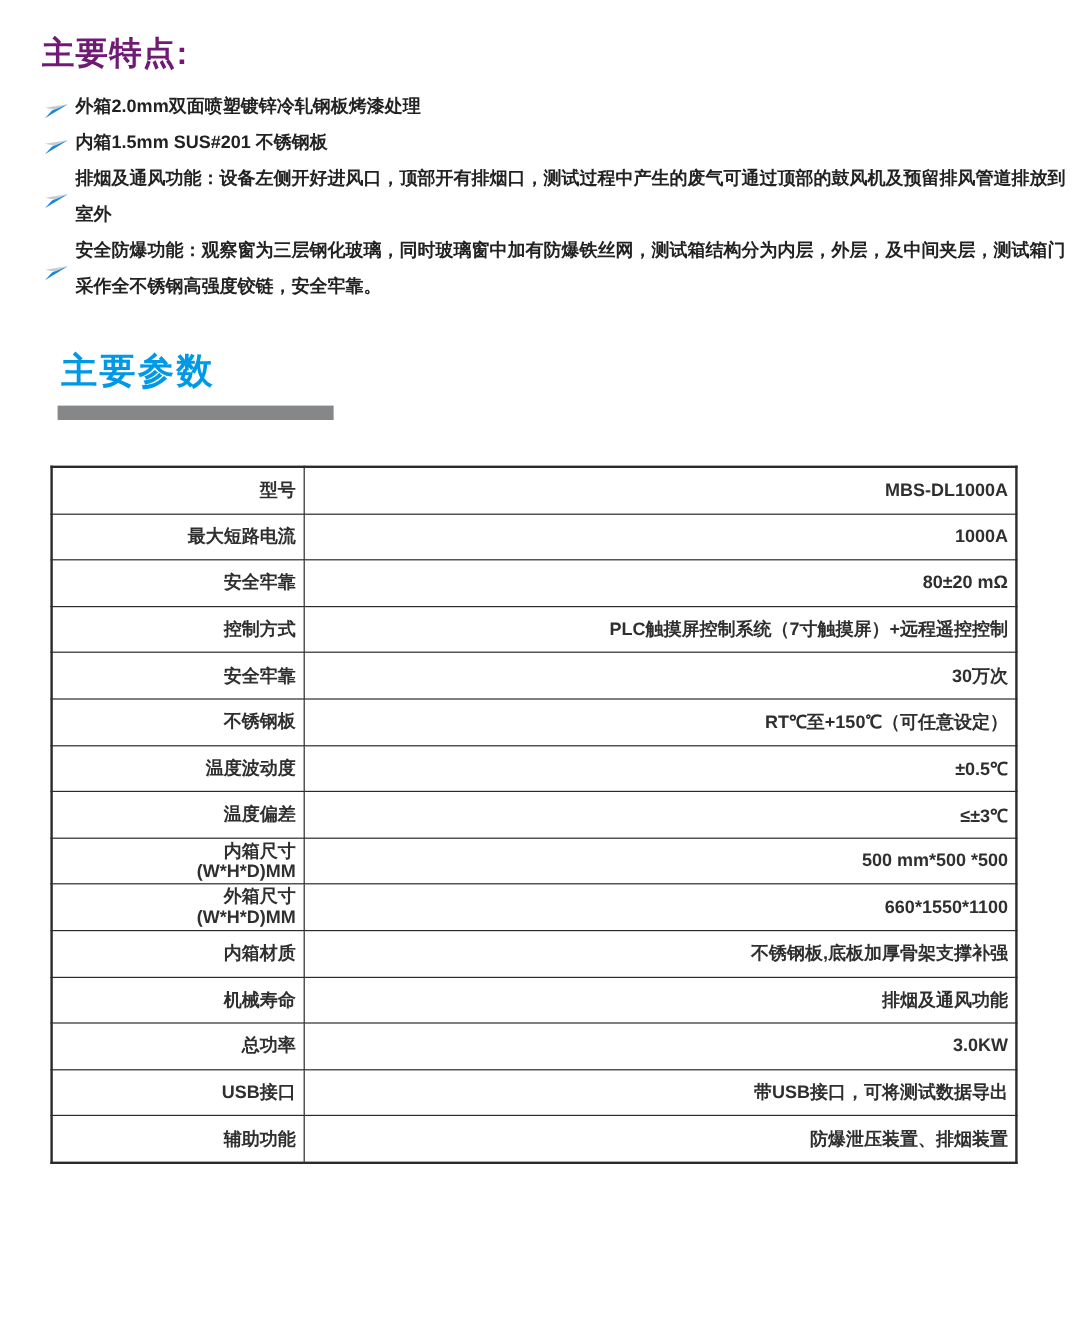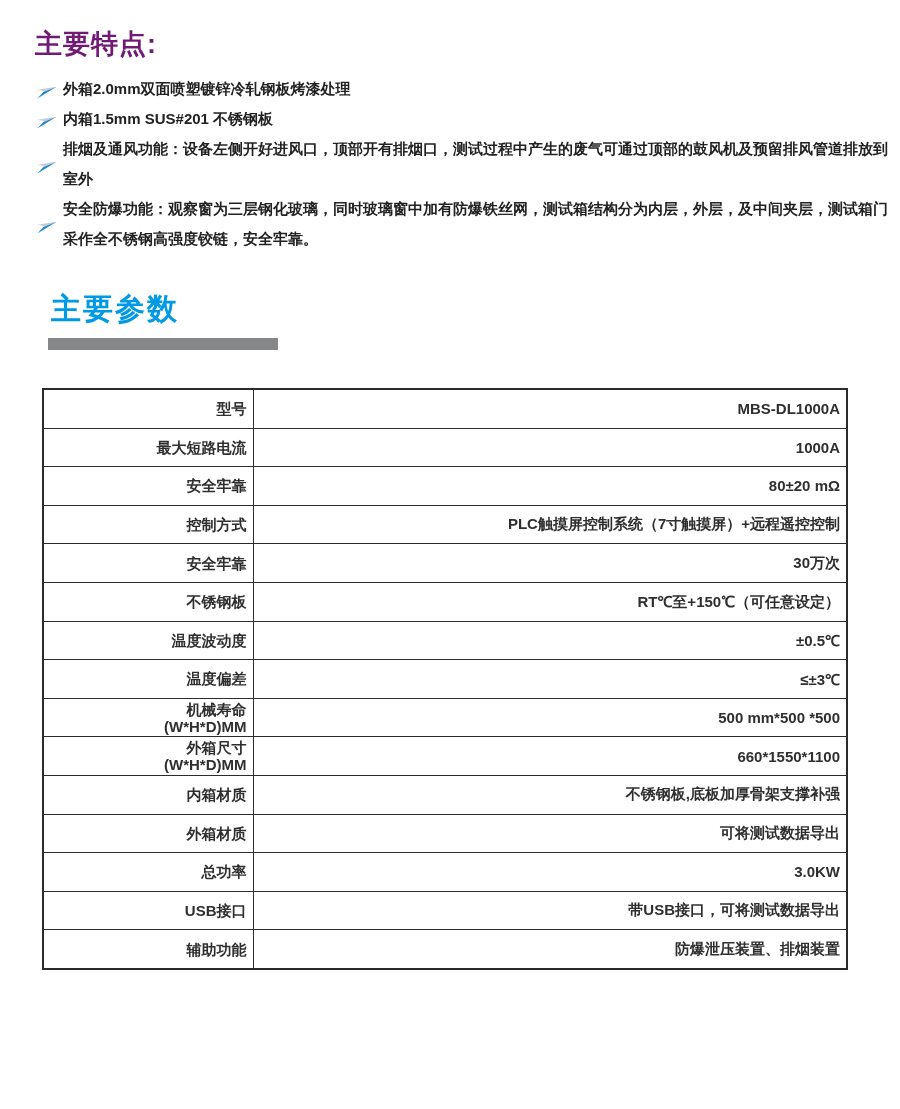--- a/index.html
+++ b/index.html
@@ -119,36 +119,36 @@
     </tr>
       <tr>
       <td class="spec-label-cell">温度波动度</td>
       <td class="spec-value-cell">±0.5℃</td>
     </tr>
       <tr>
       <td class="spec-label-cell">温度偏差</td>
       <td class="spec-value-cell">≤±3℃</td>
     </tr>
       <tr>
-      <td class="spec-label-cell">机械寿命
+      <td class="spec-label-cell">内箱尺寸
 (W*H*D)MM</td>
       <td class="spec-value-cell">500 mm*500 *500</td>
     </tr>
       <tr>
       <td class="spec-label-cell">外箱尺寸
 (W*H*D)MM</td>
       <td class="spec-value-cell">660*1550*1100</td>
     </tr>
       <tr>
       <td class="spec-label-cell">内箱材质</td>
       <td class="spec-value-cell">不锈钢板,底板加厚骨架支撑补强</td>
     </tr>
       <tr>
-      <td class="spec-label-cell">外箱材质</td>
-      <td class="spec-value-cell">可将测试数据导出</td>
+      <td class="spec-label-cell">机械寿命</td>
+      <td class="spec-value-cell">排烟及通风功能</td>
     </tr>
       <tr>
       <td class="spec-label-cell">总功率</td>
       <td class="spec-value-cell">3.0KW</td>
     </tr>
       <tr>
       <td class="spec-label-cell">USB接口</td>
       <td class="spec-value-cell">带USB接口，可将测试数据导出</td>
     </tr>
       <tr>

